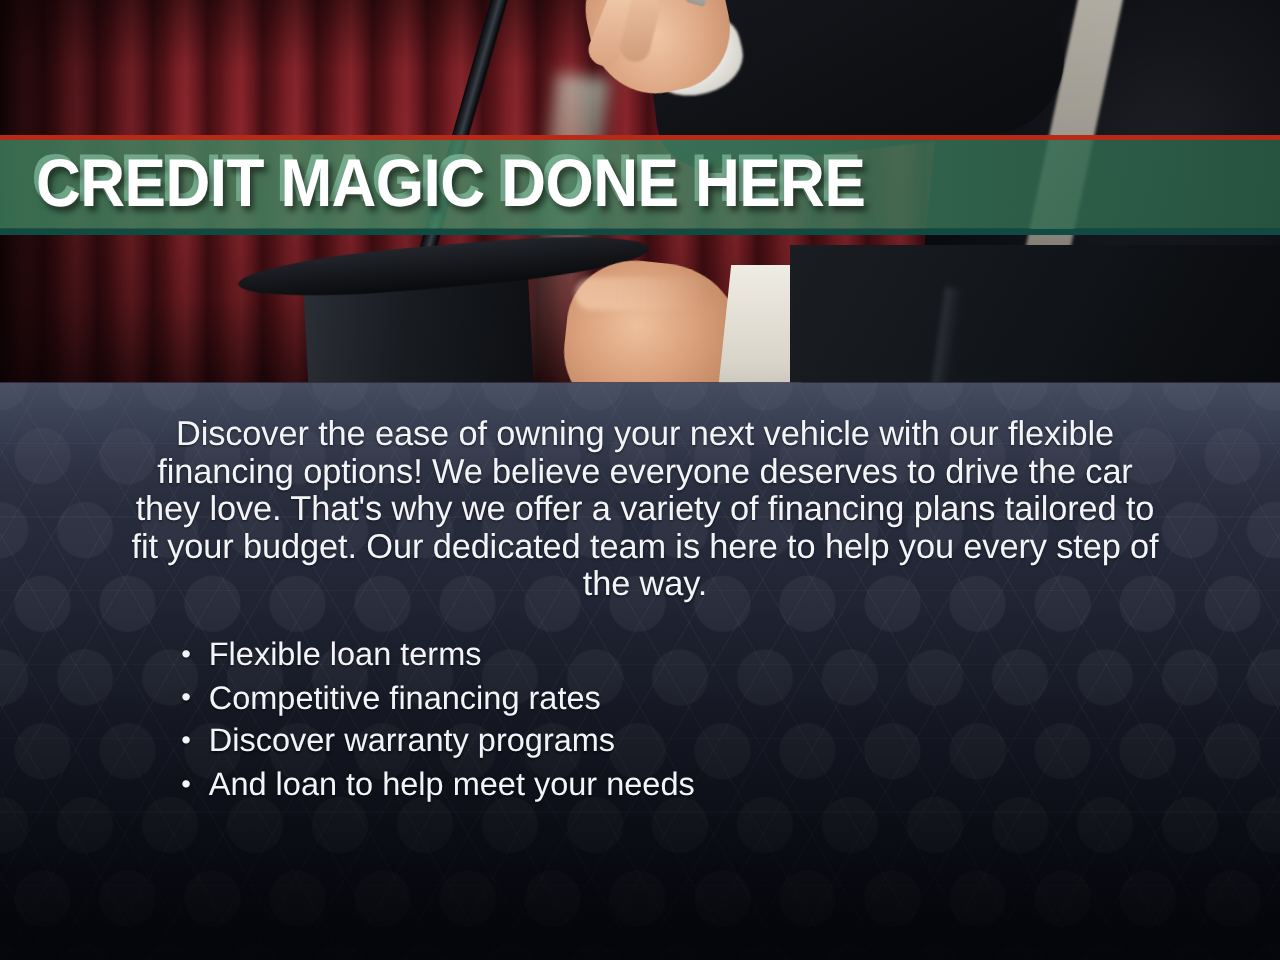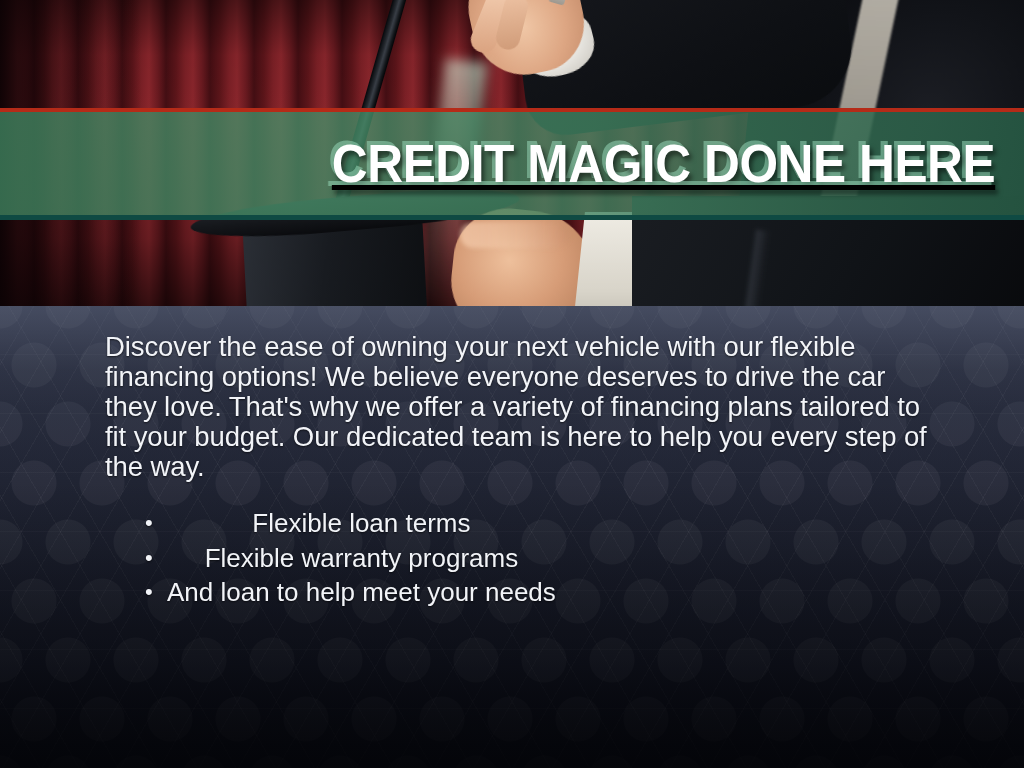--- a/index.html
+++ b/index.html
@@ -195,33 +195,32 @@
   .suit-low-fold {
     position:absolute; left:750px; top:230px;
     width:14px; height:90px;
     background:linear-gradient(to right, rgba(90,96,108,0.35), rgba(0,0,0,0));
     filter:blur(2px); transform:rotate(8deg);
   }
 
   
   .banner {
     position:absolute; left:0; top:108px;
-    width:1024px; height:112px;
+    width:1024px; height:80px;
     background:linear-gradient(to right,
       rgba(62,128,93,0.82) 0%,
       rgba(70,140,103,0.80) 28%,
       rgba(66,132,98,0.80) 58%,
       rgba(50,106,80,0.84) 82%,
       rgba(40,92,70,0.88) 100%);
     border-top:4px solid #b52b18;
     border-bottom:5px solid #0f4a43;
     display:flex;
     align-items:center;
-    justify-content:flex-end;
-    text-decoration:underline;
+    justify-content:flex-start;
   }
   .banner-title {
     font-size:54px;
     font-weight:bold;
     color:#ffffff;
     letter-spacing:-0.5px;
     transform:scaleX(0.92);
     white-space:nowrap;
     text-shadow:
       3px 4px 5px rgba(0,0,0,0.55),
@@ -277,35 +276,35 @@
 
   .intro {
     position:absolute;
     left:105px; top:26px;
     width:822px;
     color:#f2f4f8;
     font-size:27.5px;
     line-height:30px;
     letter-spacing:-0.1px;
     text-shadow:0 1px 2px rgba(0,0,0,0.6);
+    text-align:center;
   }
 
   .bullets {
     position:absolute;
     left:145px; top:200px;
     list-style:none;
   }
   .bullets li {
     position:relative;
     color:#f2f4f8;
     font-size:26px;
     line-height:34.5px;
     padding-left:22px;
     text-shadow:0 1px 2px rgba(0,0,0,0.6);
-    text-align:center;
   }
   .bullets li::before {
     content:"\2022";
     position:absolute; left:0; top:0;
     color:#f2f4f8;
     font-size:22px;
   }
 </style>
 </head>
 <body>
@@ -344,20 +343,21 @@
     <div class="honey"></div>
     <div class="honey2"></div>
     <div class="body-fade"></div>
 
     <div class="body-content">
 
       <p class="intro">Discover the ease of owning your next vehicle with our flexible financing options! We believe everyone deserves to drive the car they love. That's why we offer a variety of financing plans tailored to fit your budget. Our dedicated team is here to help you every step of the way.</p>
 
       <ul class="bullets">
         <li>Flexible loan terms</li>
-        <li>Flexible warranty programs</li>
+        <li>Competitive financing rates</li>
+        <li>Discover warranty programs</li>
         <li>And loan to help meet your needs</li>
       </ul>
 
     </div>
   </div>
 
 </div>
 
 </body></html>

